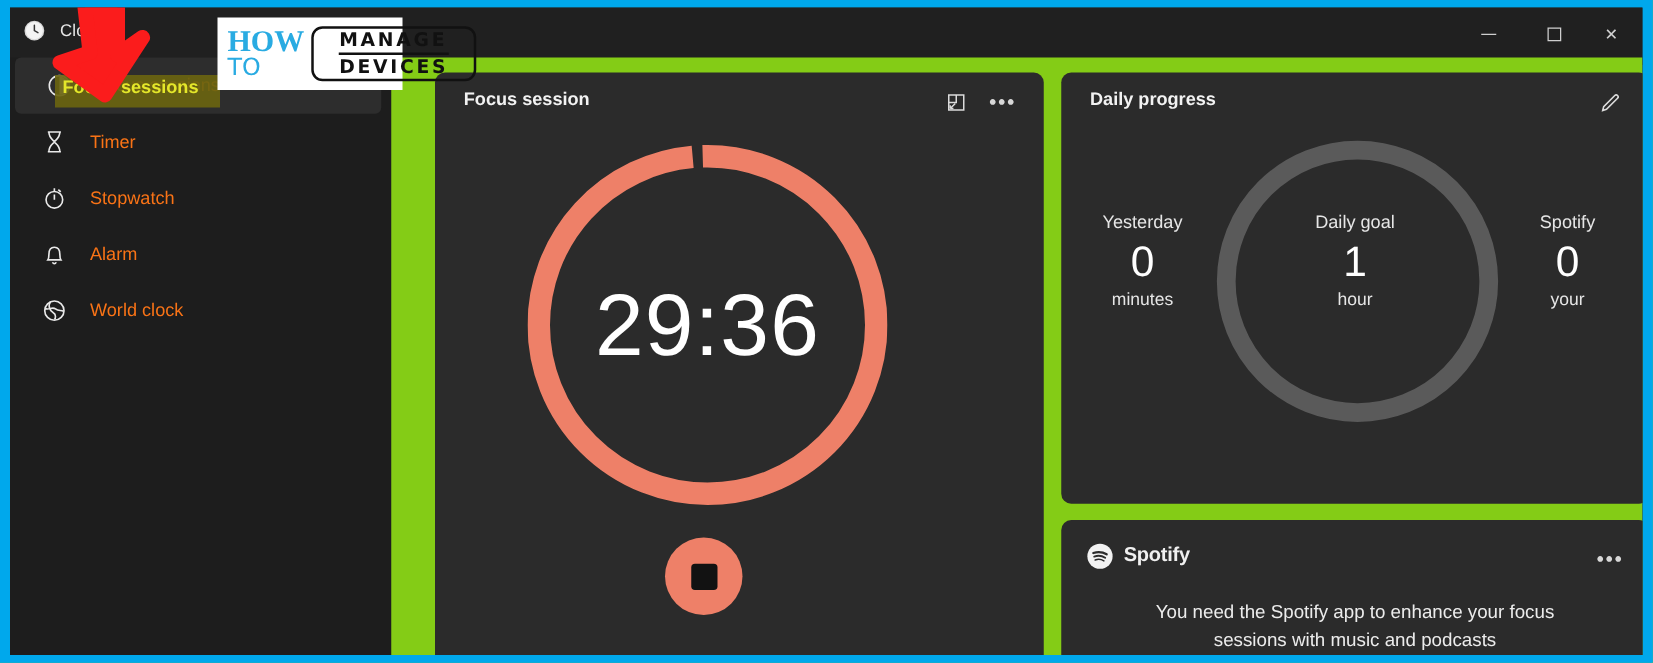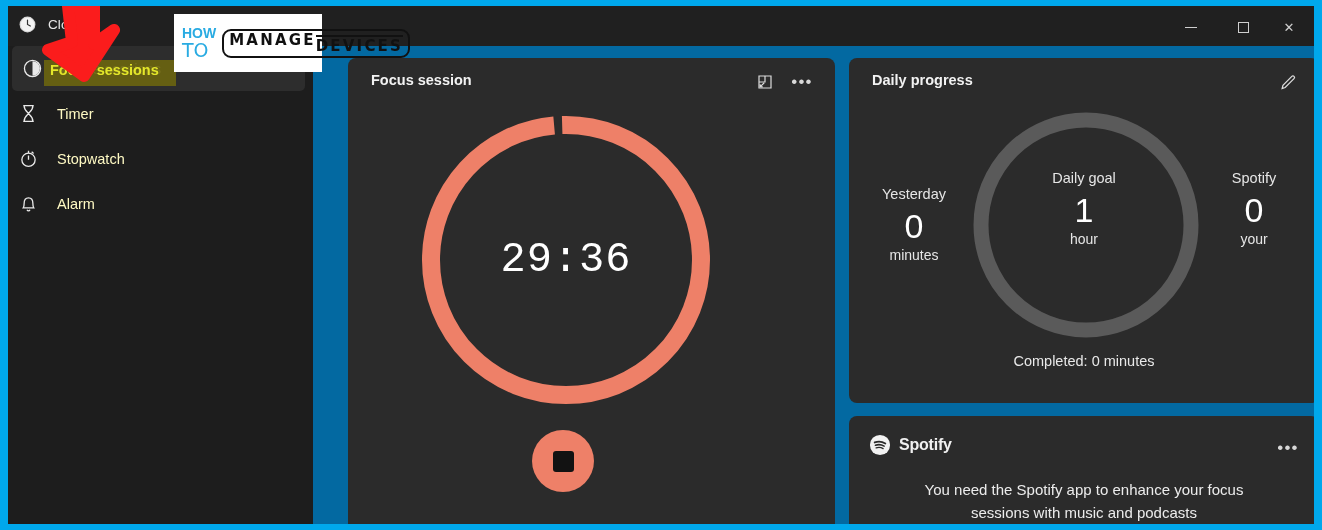--- a/index.html
+++ b/index.html
@@ -51,39 +51,39 @@
   
   #sidebar {
     position: absolute; left: 0; top: 40px;
     width: 305px; height: 478px;
     background: #1d1d1d;
   }
   .navitem {
     position: relative;
     height: 45px;
     display: flex; align-items: center;
-    padding-left: 7px;
-    color: #fef9c3;
+    padding-left: 22px;
+    color: #f97316;
     font-size: 14.5px;
   }
   .navitem.active { background: #2d2d2d; border-radius: 5px; margin: 0 8px 0 4px; }
   .nav-ico {
     width: 26px; height: 26px;
     display: flex; align-items: center; justify-content: center;
     margin-right: 16px;
     flex: none;
   }
   .nav-ico svg { display: block; }
   .nav-label { white-space: nowrap; }
 
   
   #main {
     position: absolute; left: 305px; top: 40px;
     right: 0; bottom: 0;
-    background: #0369a1;
+    background: #84cc16;
   }
 
   .card {
     position: absolute;
     background: #2b2b2b;
     border-radius: 8px;
   }
   #card-focus { left: 35px; top: 12px; width: 487px; height: 497px; }
   #card-daily { left: 536px; top: 12px; width: 470px; height: 345px; }
   #card-spotify { left: 536px; top: 370px; width: 470px; height: 150px; }
@@ -101,39 +101,38 @@
   }
 
   
   #focus-ring-wrap {
     position: absolute; left: 74px; top: 58px;
     width: 288px; height: 288px;
   }
   #focus-time {
     position: absolute; left: 0; top: 0; width: 288px; height: 288px;
     display: flex; align-items: center; justify-content: center;
-    font-size: 42px; color: #ffffff; letter-spacing: 1px;
+    font-size: 70px; color: #ffffff; letter-spacing: 1px;
     font-weight: 300;
-    font-family: Liberation Mono, monospace;
   }
   #stop-btn {
     position: absolute; left: 184px; top: 372px;
     width: 62px; height: 62px; border-radius: 50%;
     background: #ee8068;
     display: flex; align-items: center; justify-content: center;
   }
   #stop-sq { width: 21px; height: 21px; background: #121212; border-radius: 3px; }
 
   
   #daily-ring { position: absolute; left: 122px; top: 52px; width: 230px; height: 230px; }
   .stat { position: absolute; text-align: center; width: 120px; }
   .stat-label { font-size: 14.5px; color: #e6e6e6; }
   .stat-value { font-size: 34px; color: #ffffff; margin-top: 5px; line-height: 38px; font-weight: 400;}
   .stat-unit { font-size: 14px; color: #e6e6e6; margin-top: 2px; }
-  #stat-yesterday { left: 5px; top: 112px; margin-top: 16px; }
+  #stat-yesterday { left: 5px; top: 112px; }
   #stat-goal { left: 175px; top: 112px; }
   #stat-streak { left: 345px; top: 112px; }
   #completed {
     position: absolute; left: 0; right: 0; top: 295px;
     text-align: center; font-size: 14.5px; color: #e9e9e9;
   }
 
   
   #spotify-head { position: absolute; left: 20px; top: 18px; display: flex; align-items: center; gap: 8px; }
   #spotify-name { font-size: 16px; font-weight: bold; color: #f0f0f0; letter-spacing: -.2px; }
@@ -145,25 +144,25 @@
   
   #watermark {
     position: absolute; left: 166px; top: 8px;
     width: 148px; height: 58px;
     background: #ffffff;
     display: flex; align-items: center; gap: 6px;
     padding: 0 8px;
     z-index: 40;
   }
   #wm-howto { display: flex; flex-direction: column; line-height: .95; }
-  #wm-how { color: #29abe2; font-size: 14px; font-weight: bold; font-family: Liberation Sans, sans-serif; }
+  #wm-how { color: #29abe2; font-size: 24px; font-weight: bold; font-family: Liberation Serif, serif; }
   #wm-to { color: #29abe2; font-size: 19px; font-weight: normal; font-family: "DejaVu Sans", sans-serif; }
   #wm-box {
     border: 2.5px solid #111; border-radius: 9px;
-    padding: 2px 5px; display: flex; flex-direction: row; line-height: 1.0;
+    padding: 2px 20px; display: flex; flex-direction: column; line-height: 1.0;
   }
   #wm-manage, #wm-devices {
     color: #111; font-size: 15px; font-weight: bold;
     font-family: "DejaVu Sans", sans-serif;
     letter-spacing: 2.2px;
   }
   #wm-devices { border-top: 2.5px solid #111; margin-top: 2px; padding-top: 2px; }
 
   #red-arrow { position: absolute; left: 28px; top: -6px; z-index: 35; }
   #hl-focus {
@@ -238,20 +237,29 @@
     <div class="navitem">
       <span class="nav-ico">
         <svg width="21" height="21" viewBox="0 0 24 24" fill="none" stroke="#e9e9e9" stroke-width="1.5">
           <path d="M6 17 C6 17 7 15.5 7 12 C7 8 9 5.5 12 5.5 C15 5.5 17 8 17 12 C17 15.5 18 17 18 17 Z"></path>
           <path d="M10.3 19.2 C10.7 20.1 11.3 20.5 12 20.5 C12.7 20.5 13.3 20.1 13.7 19.2"></path>
         </svg>
       </span>
       <span class="nav-label">Alarm</span>
     </div>
 
+    <div class="navitem">
+      <span class="nav-ico">
+        <svg width="21" height="21" viewBox="0 0 24 24" fill="none" stroke="#e9e9e9" stroke-width="1.5">
+          <circle cx="12" cy="12" r="8.8"></circle>
+          <path d="M3.5 10 C7 12 10 8 13 10.5 C16 13 18 11 20.4 12.6 M8.5 3.8 C6 7 7.5 12 11 14 C14 15.7 13 19 12 20.2"></path>
+        </svg>
+      </span>
+      <span class="nav-label">World clock</span>
+    </div>
   </div>
 
   <div id="main">
 
     <div class="card" id="card-focus">
       <div class="card-title">Focus session</div>
       <div class="head-btn" style="right:55px">
         <svg width="18" height="18" viewBox="0 0 24 24" fill="none" stroke="#dcdcdc" stroke-width="1.6">
           <path d="M4 4 H20 V20 H4 Z"></path>
           <path d="M12 4 V12 H4"></path>
@@ -297,21 +305,20 @@
         <div class="stat-label">Daily goal</div>
         <div class="stat-value">1</div>
         <div class="stat-unit">hour</div>
       </div>
       <div class="stat" id="stat-streak">
         <div class="stat-label">Spotify</div>
         <div class="stat-value">0</div>
         <div class="stat-unit">your</div>
       </div>
 
-      <div id="completed">Completed: 0 minutes</div>
     </div>
 
     <div class="card" id="card-spotify">
       <div id="spotify-head">
         <svg width="22" height="22" viewBox="0 0 24 24">
           <circle cx="12" cy="12" r="11" fill="#f2f2f2"></circle>
           <path d="M6.2 9.2 C9.6 8 14.6 8.4 17.8 10.3" stroke="#2b2b2b" stroke-width="2" fill="none" stroke-linecap="round"></path>
           <path d="M7 12.3 C9.9 11.3 13.9 11.7 16.5 13.3" stroke="#2b2b2b" stroke-width="1.7" fill="none" stroke-linecap="round"></path>
           <path d="M7.8 15.2 C10.1 14.4 13.3 14.7 15.4 16" stroke="#2b2b2b" stroke-width="1.4" fill="none" stroke-linecap="round"></path>
         </svg>

